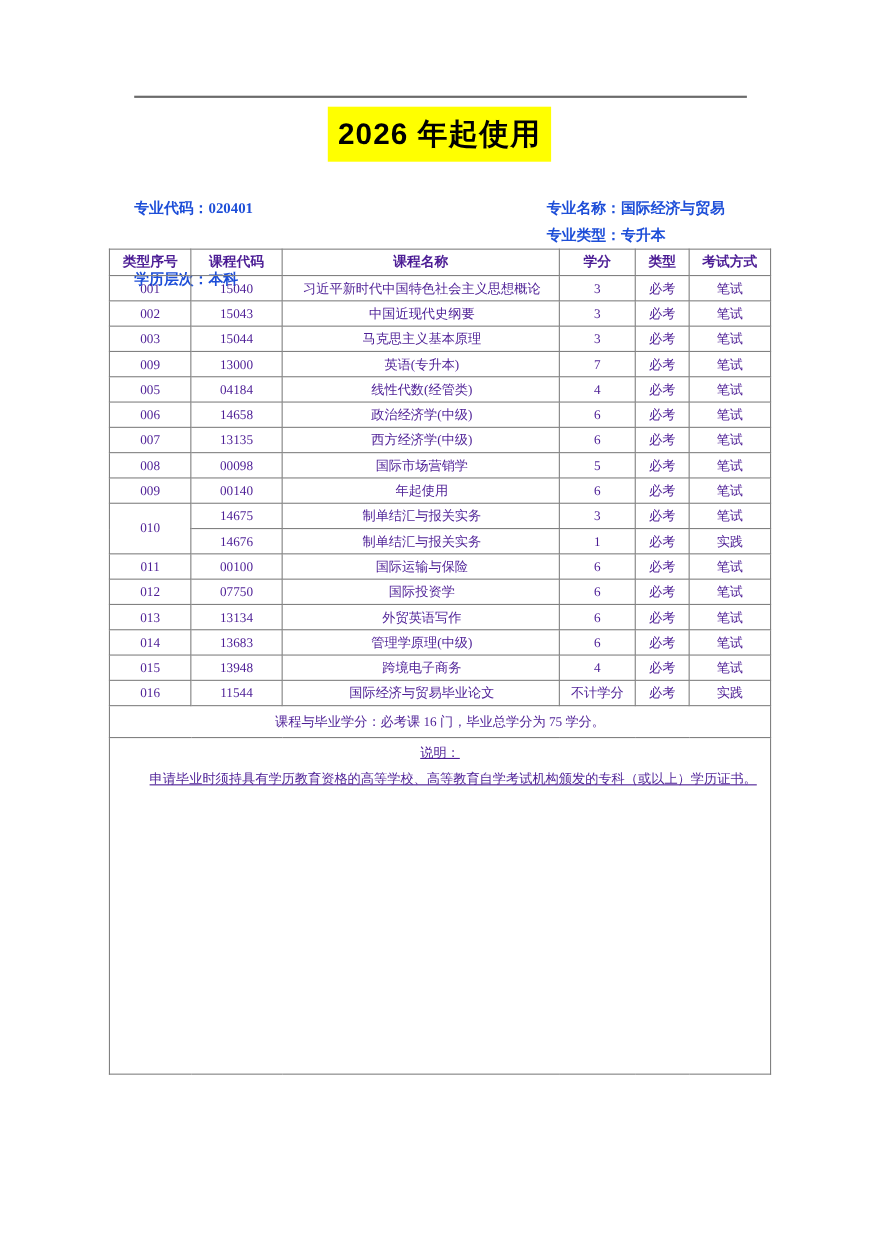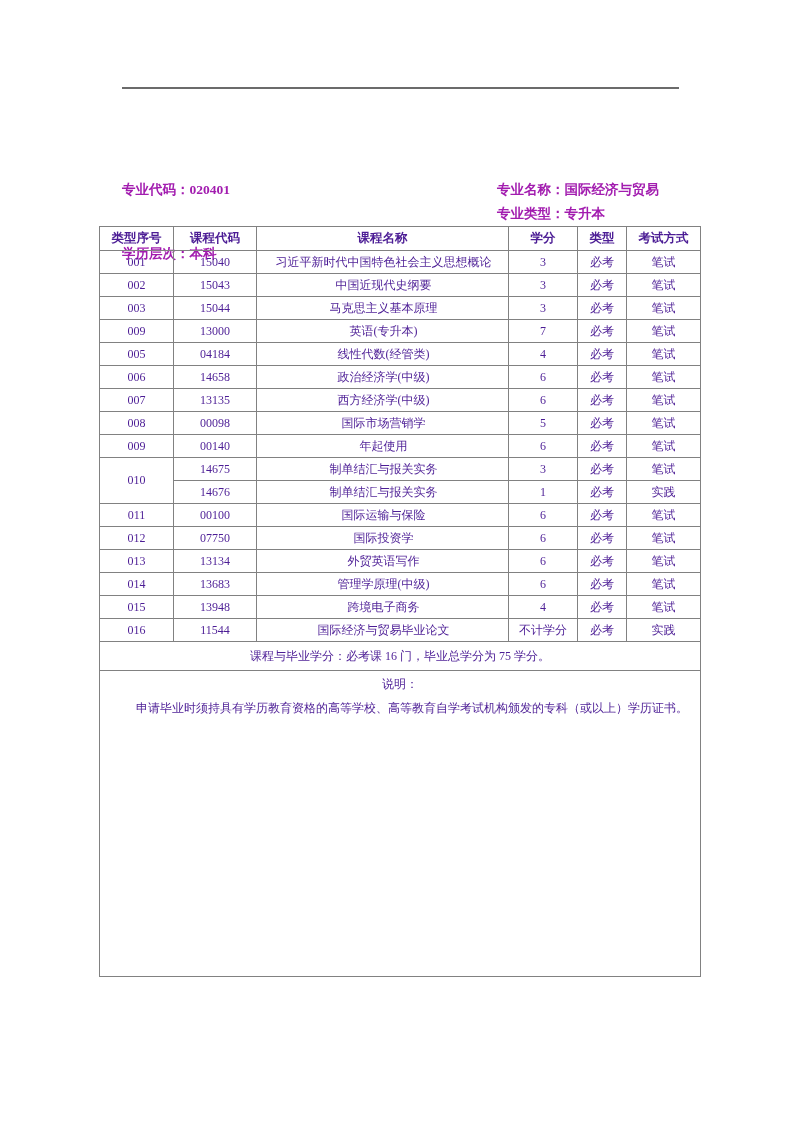--- a/index.html
+++ b/index.html
@@ -37,21 +37,21 @@
     font-size: 27px;
     line-height: 50px;
     padding: 0 9px;
     letter-spacing: 1px;
   }
   .meta-item {
     position: absolute;
     font-weight: bold;
     font-size: 13.5px;
     white-space: nowrap;
-    color: #a21caf;
+    color: #1d4ed8;
   }
   .m-code  { left: 122px; top: 181px; }
   .m-name  { left: 497px; top: 181px; }
   .m-level { left: 122px; top: 205px; margin-top: 40px; }
   .m-type  { left: 497px; top: 205px; }
 
   table.course-table {
     position: absolute;
     left: 99px; top: 226px;
     width: 601px;
@@ -83,33 +83,37 @@
   .summary-cell {
     text-align: right;
     padding: 7px 5px !important;
     height: 16px !important;
   }
   .notes-cell {
     text-align: right;
     vertical-align: top;
     padding: 6px 5px !important;
     height: 306px !important;
+    text-decoration: underline;
   }
   .notes-indent {
     text-indent: 2em;
     margin-top: 9px;
   }
 </style>
 </head>
 <body>
 
 <div class="page">
 
   <div class="top-rule"></div>
 
+  <div class="title-wrap">
+    <span class="title-highlight" style="background: rgb(255, 255, 0);">2026 年起使用</span>
+  </div>
 
   <div class="meta-item m-code"><span>专业代码：</span><span>020401</span></div>
 
   <div class="meta-item m-name"><span>专业名称：</span><span>国际经济与贸易</span></div>
 
   <div class="meta-item m-level"><span>学历层次：</span><span>本科</span></div>
 
   <div class="meta-item m-type"><span>专业类型：</span><span>专升本</span></div>
 
   <table class="course-table">

